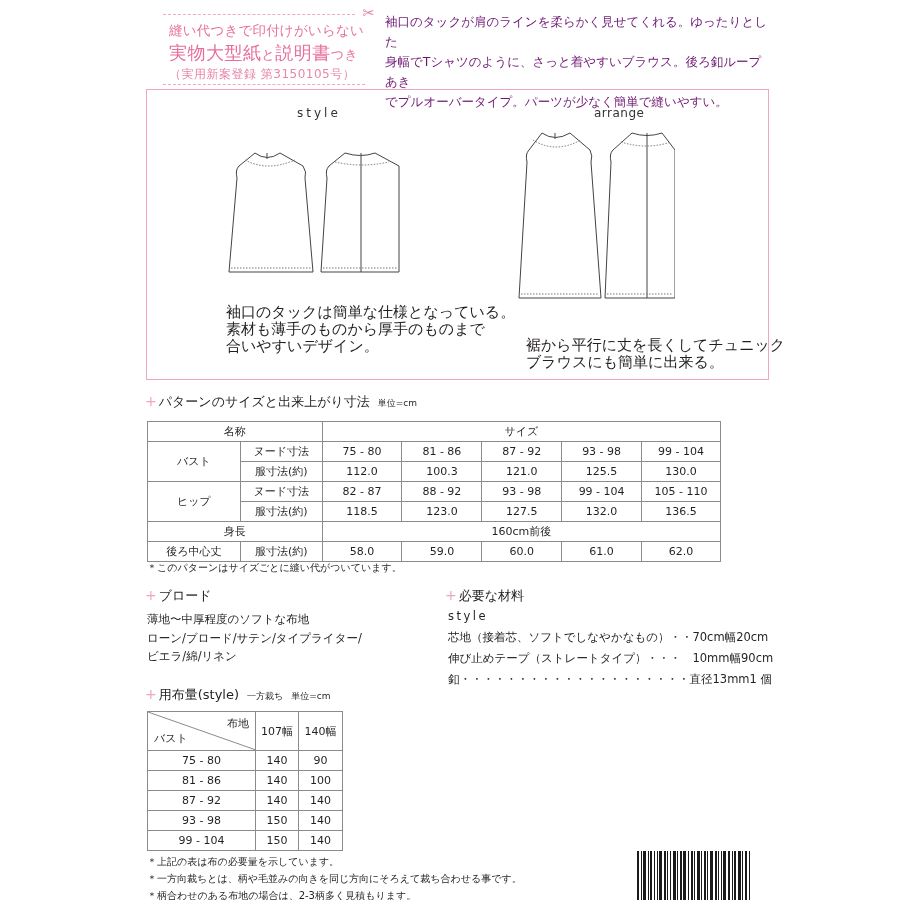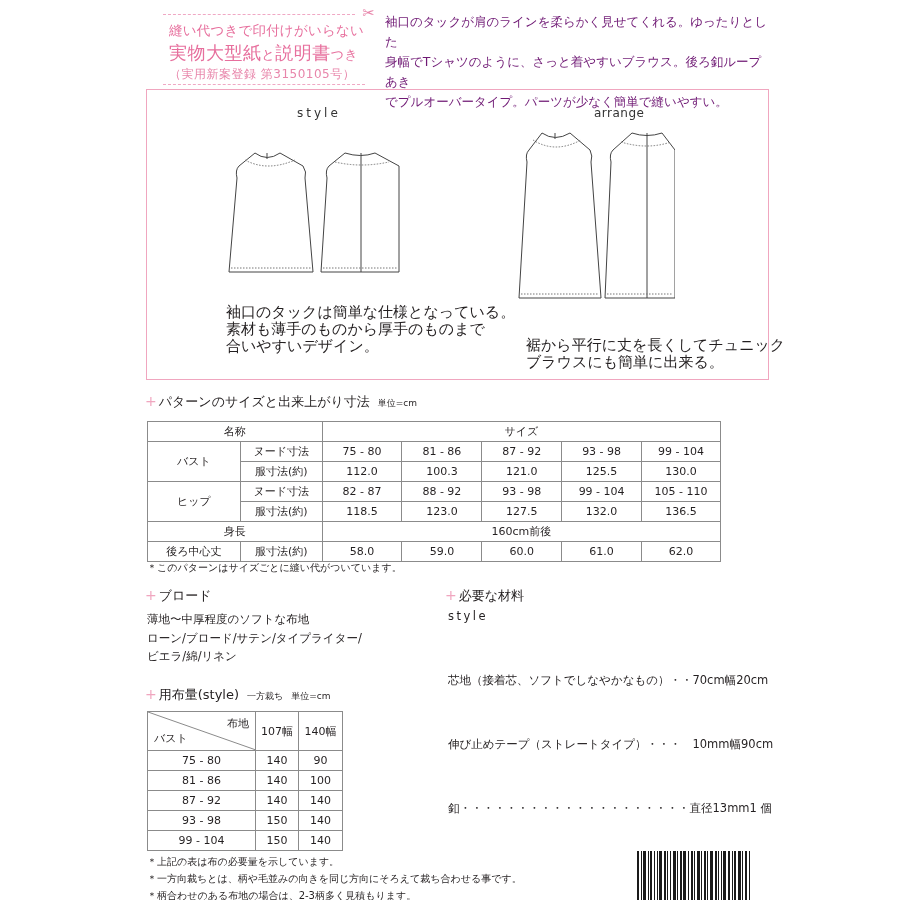--- a/index.html
+++ b/index.html
@@ -41,21 +41,21 @@
   .note { font-size:10px; color:#231f20; white-space:nowrap; }
   .body-text { font-size:11.5px; line-height:18.5px; color:#231f20; white-space:nowrap; }
 
   .t2 { left:147px; top:711px; width:196px; }
   .t2 td.diag { position:relative; height:38px; }
   .t2 td.diag svg { position:absolute; left:0; top:0; }
   .t2 td.diag .d-top { position:absolute; right:6px; top:4px; font-size:11px; }
   .t2 td.diag .d-bot { position:absolute; left:6px; bottom:4px; font-size:11px; }
 
   .materials { left:448px; top:606px; width:320px; font-size:11.5px; line-height:21px; }
-  .materials .row { display:flex; justify-content:space-between; white-space:nowrap;margin-top:43px; }
+  .materials .row { display:flex; justify-content:space-between; white-space:nowrap; }
   .materials .style-label { letter-spacing:2.5px; }
 
   .barcode { left:637px; top:851px; width:130px; height:49px; display:flex; align-items:flex-end; }
   .barcode span { display:block; height:100%; background:#1a1a1a; margin-right:1.6px; }
 </style>
 </head>
 <body>
 
 <div class="abs banner">
   <div class="dash top"></div>

